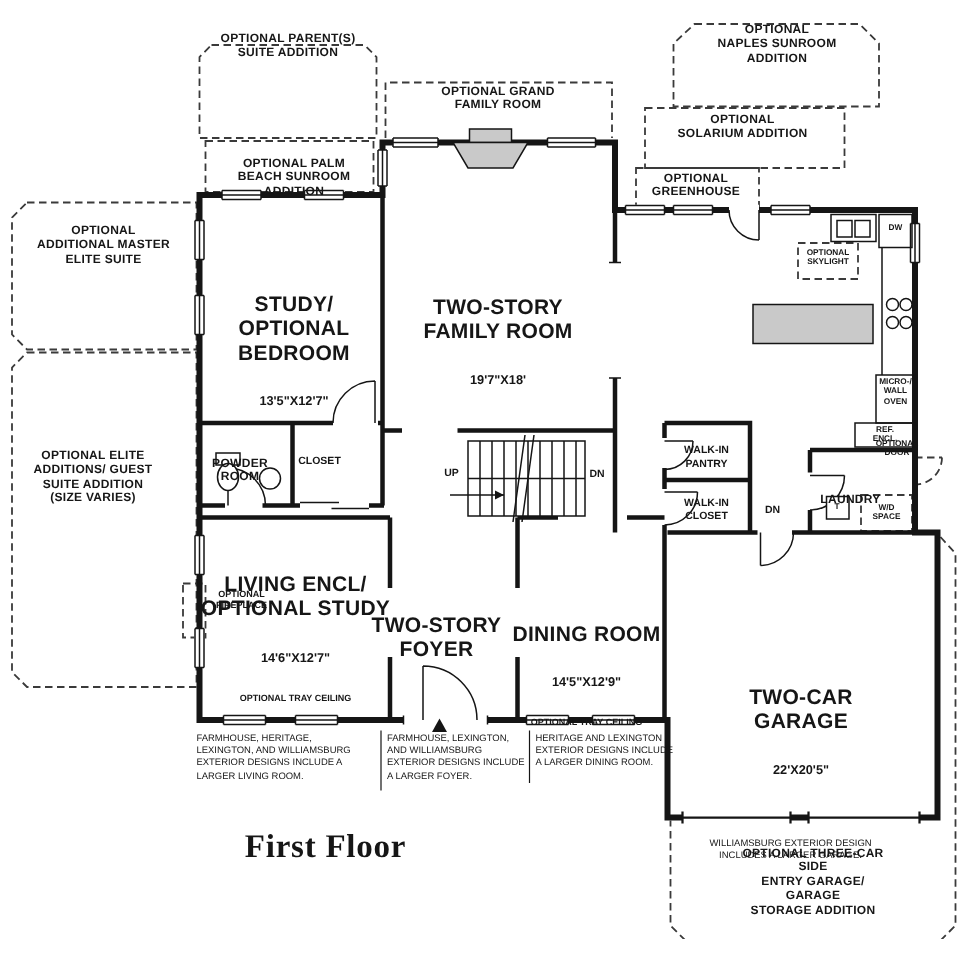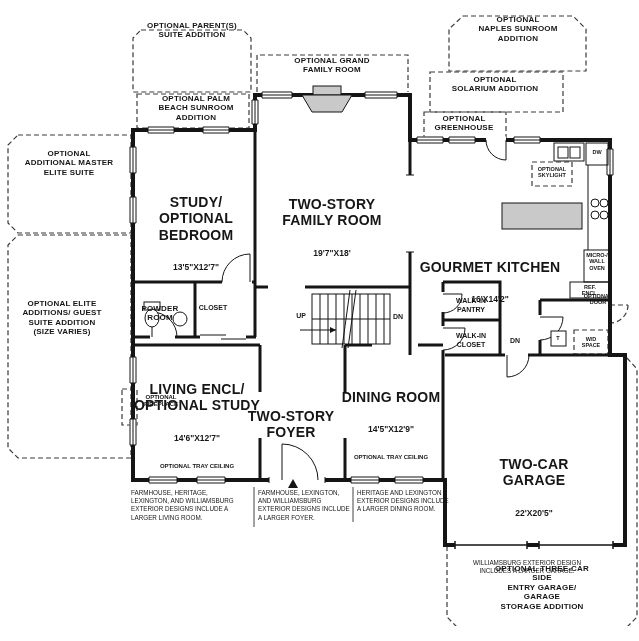--- a/index.html
+++ b/index.html
@@ -228,21 +228,21 @@
     </g>
   </svg>
 
   <div class="lbl c opt" style="left:192px;top:21px">OPTIONAL PARENT(S)
 SUITE ADDITION</div>
   <div class="lbl c opt" style="left:518px;top:15px">OPTIONAL
 NAPLES SUNROOM
 ADDITION</div>
   <div class="lbl c opt" style="left:332px;top:56px">OPTIONAL GRAND
 FAMILY ROOM</div>
-  <div class="lbl c opt" style="left:196px;top:94px">OPTIONAL PALM
+  <div class="lbl c opt" style="left:196px;top:104px">OPTIONAL PALM
 BEACH SUNROOM
 ADDITION</div>
   <div class="lbl c opt" style="left:495px;top:75px">OPTIONAL
 SOLARIUM ADDITION</div>
   <div class="lbl c opt" style="left:464px;top:114px">OPTIONAL
 GREENHOUSE</div>
   <div class="lbl c opt" style="left:69px;top:149px">OPTIONAL
 ADDITIONAL MASTER
 ELITE SUITE</div>
   <div class="lbl c opt" style="left:62px;top:299px">OPTIONAL ELITE
@@ -263,51 +263,50 @@
     <span class="rname">STUDY/
 OPTIONAL
 BEDROOM</span>
     <span class="rdims">13'5"X12'7"</span>
   </div>
   <div class="lbl c room" style="left:332px;top:177px">
     <span class="rname">TWO-STORY
 FAMILY ROOM</span>
     <span class="rdims">19'7"X18'</span>
   </div>
-  <div class="lbl c room" style="left:490px;top:240px">
-    <span class="rname">GOURMET KITCHEN</span>
-    <span class="rdims">16'X14'2"</span>
-  </div>
   <div class="lbl c room sm" style="left:160px;top:285px">
     <span class="rname">POWDER
 ROOM</span>
   </div>
   <div class="lbl c xs" style="left:213px;top:304px">CLOSET</div>
   <div class="lbl c room" style="left:197px;top:362px">
     <span class="rname">LIVING ENCL/
 OPTIONAL STUDY</span>
     <span class="rdims">14'6"X12'7"</span>
     <span class="rnote">OPTIONAL TRAY CEILING</span>
   </div>
   <div class="lbl c room" style="left:291px;top:389px">
     <span class="rname">TWO-STORY
 FOYER</span>
   </div>
-  <div class="lbl c room" style="left:391px;top:370px">
+  <div class="lbl c room" style="left:391px;top:395px">
     <span class="rname">DINING ROOM</span>
     <span class="rdims">14'5"X12'9"</span>
     <span class="rnote">OPTIONAL TRAY CEILING</span>
   </div>
   <div class="lbl c xs" style="left:471px;top:289px">
     <span>WALK-IN
 PANTRY</span>
   </div>
   <div class="lbl c xs" style="left:471px;top:324px">
     <span>WALK-IN
 CLOSET</span>
+  </div>
+  <div class="lbl c room sm" style="left:567px;top:309px">
+    <span class="rname">LAUNDRY</span>
   </div>
   <div class="lbl c room" style="left:534px;top:437px">
     <span class="rname">TWO-CAR GARAGE</span>
     <span class="rdims">22'X20'5"</span>
   </div>
 
   <div class="lbl c xxs" style="left:597px;top:252px">MICRO-/
 WALL
 OVEN</div>
   <div class="lbl c xxs" style="left:590px;top:284px">REF.
@@ -327,14 +326,15 @@
   <div class="lbl note" style="left:258px;top:489px">FARMHOUSE, LEXINGTON,
 AND WILLIAMSBURG
 EXTERIOR DESIGNS INCLUDE
 A LARGER FOYER.</div>
   <div class="lbl note" style="left:357px;top:489px">HERITAGE AND LEXINGTON
 EXTERIOR DESIGNS INCLUDE
 A LARGER DINING ROOM.</div>
   <div class="lbl c note-c" style="left:527px;top:559px">WILLIAMSBURG EXTERIOR DESIGN
 INCLUDES A LARGER GARAGE.</div>
 
+  <div class="lbl c title" style="left:217px;top:551px">First Floor</div>
 
 </div>
 
 </body></html>

